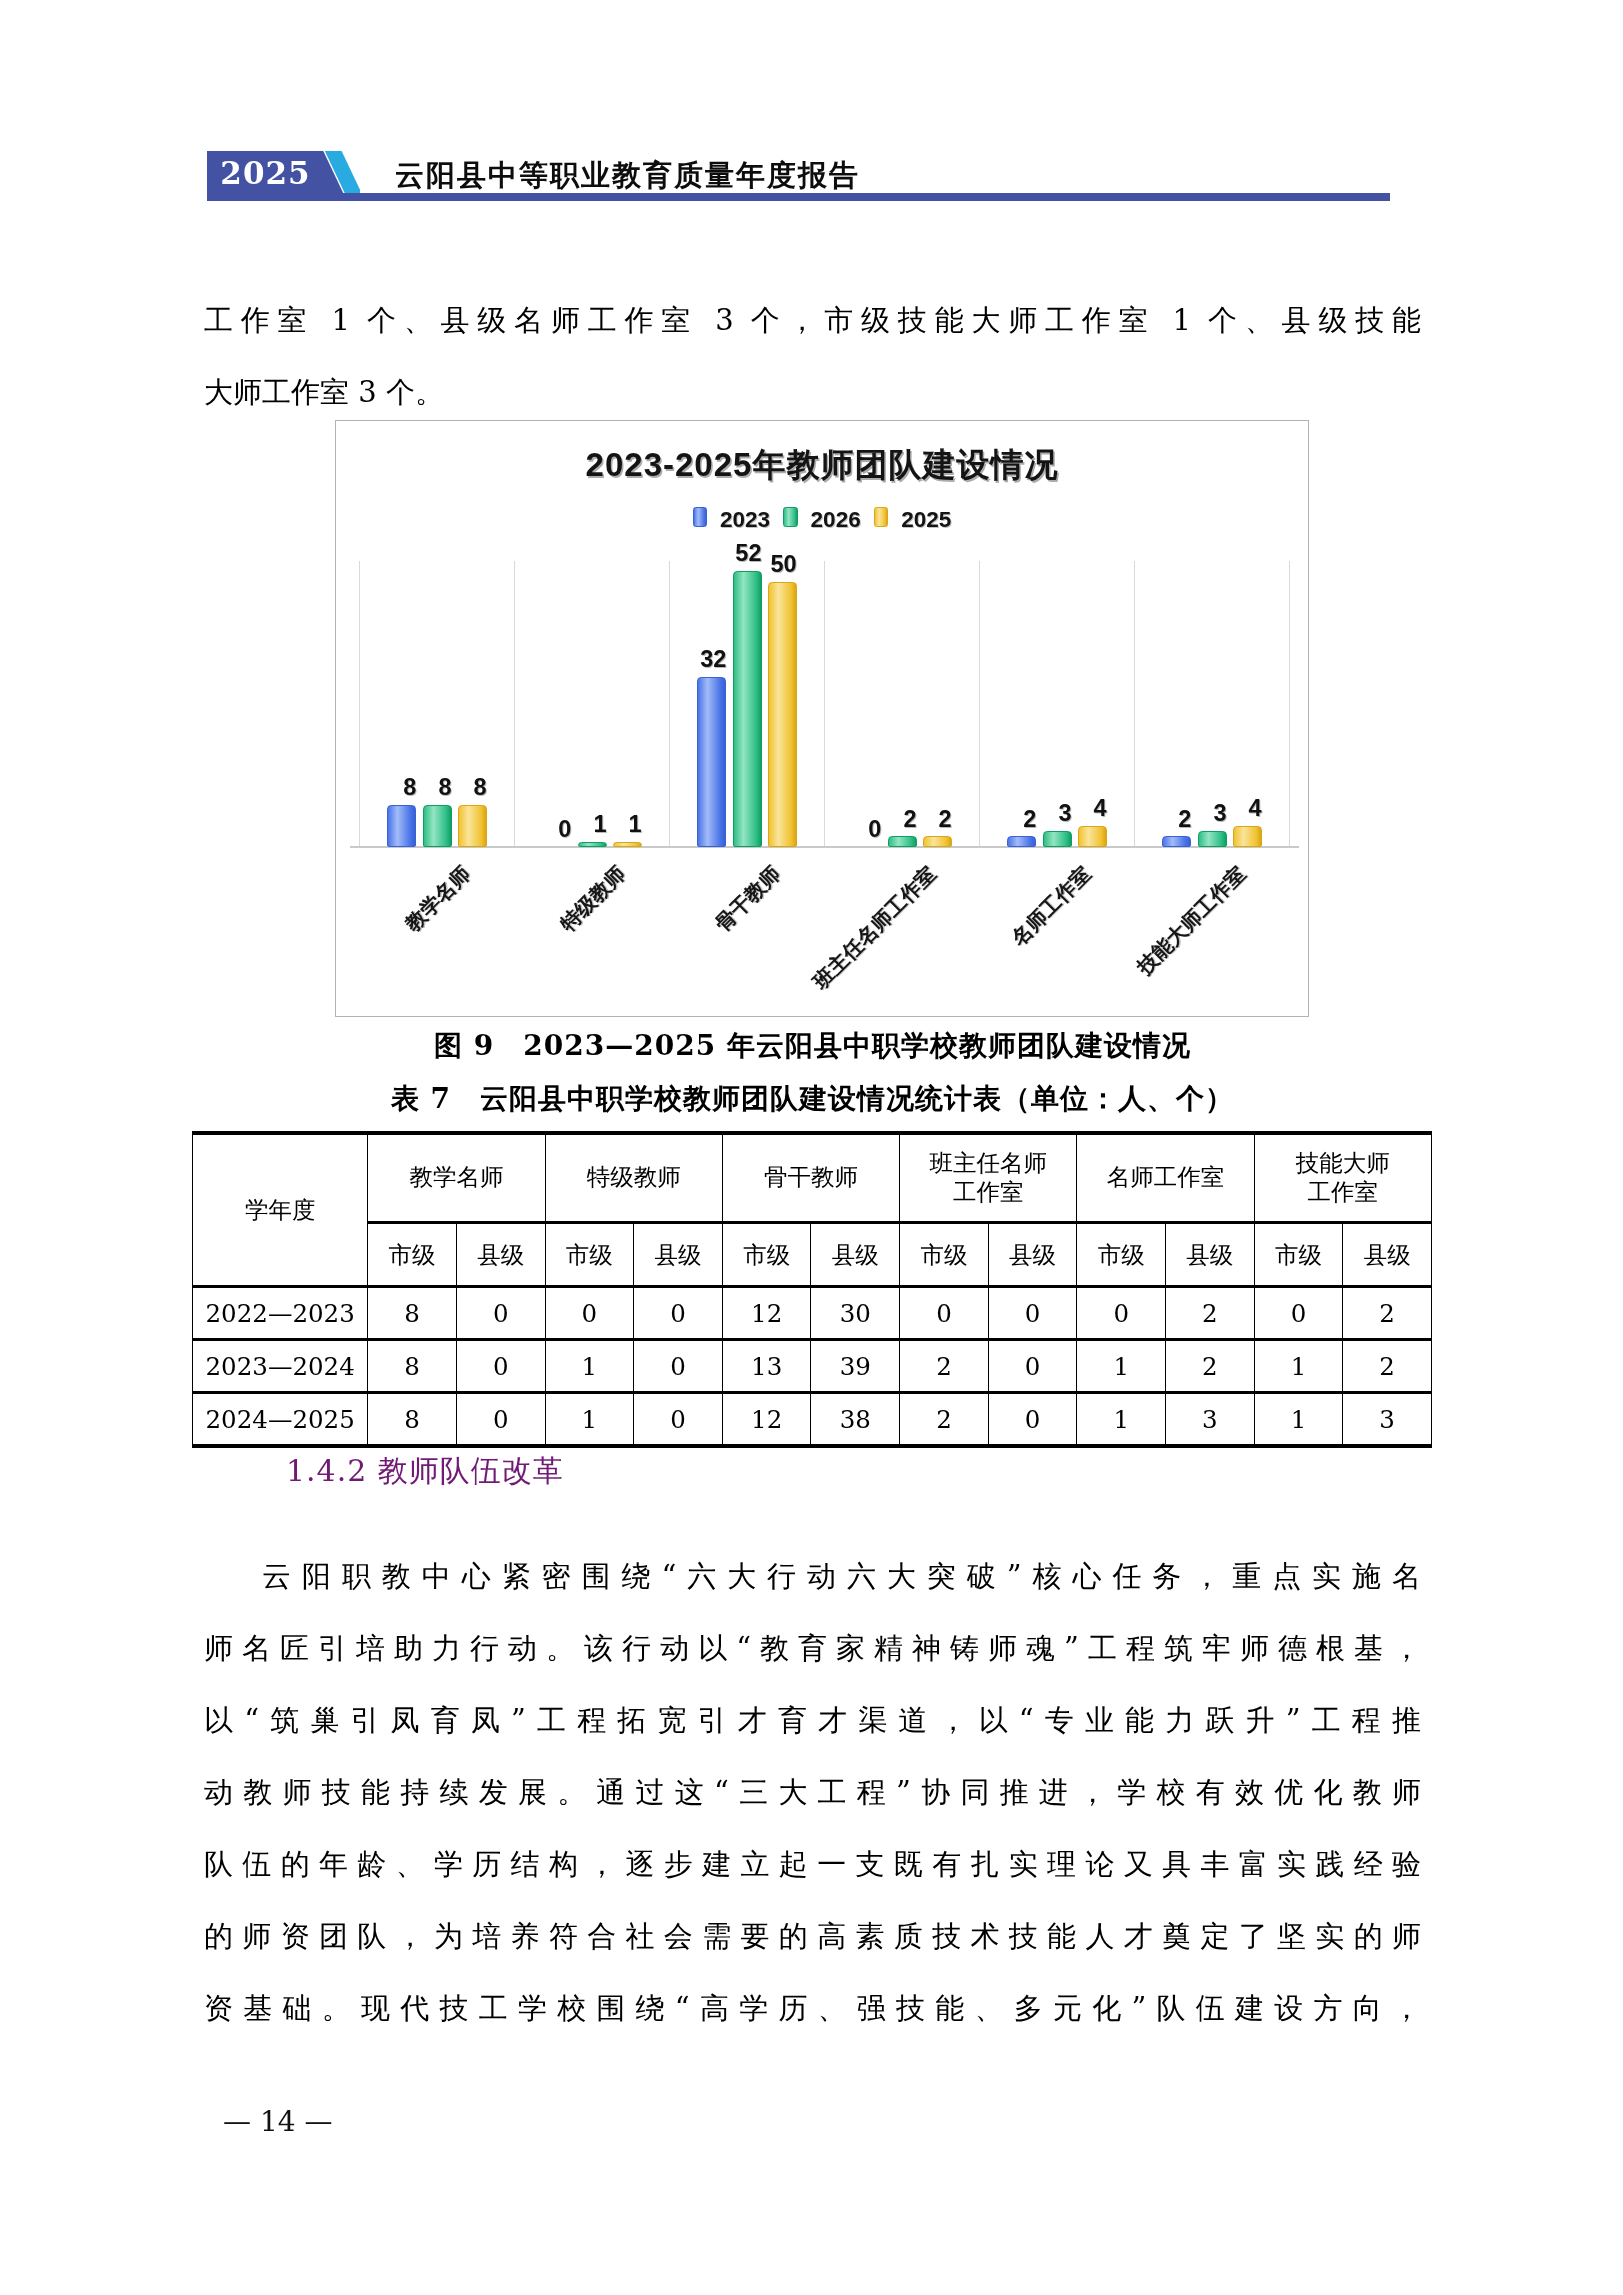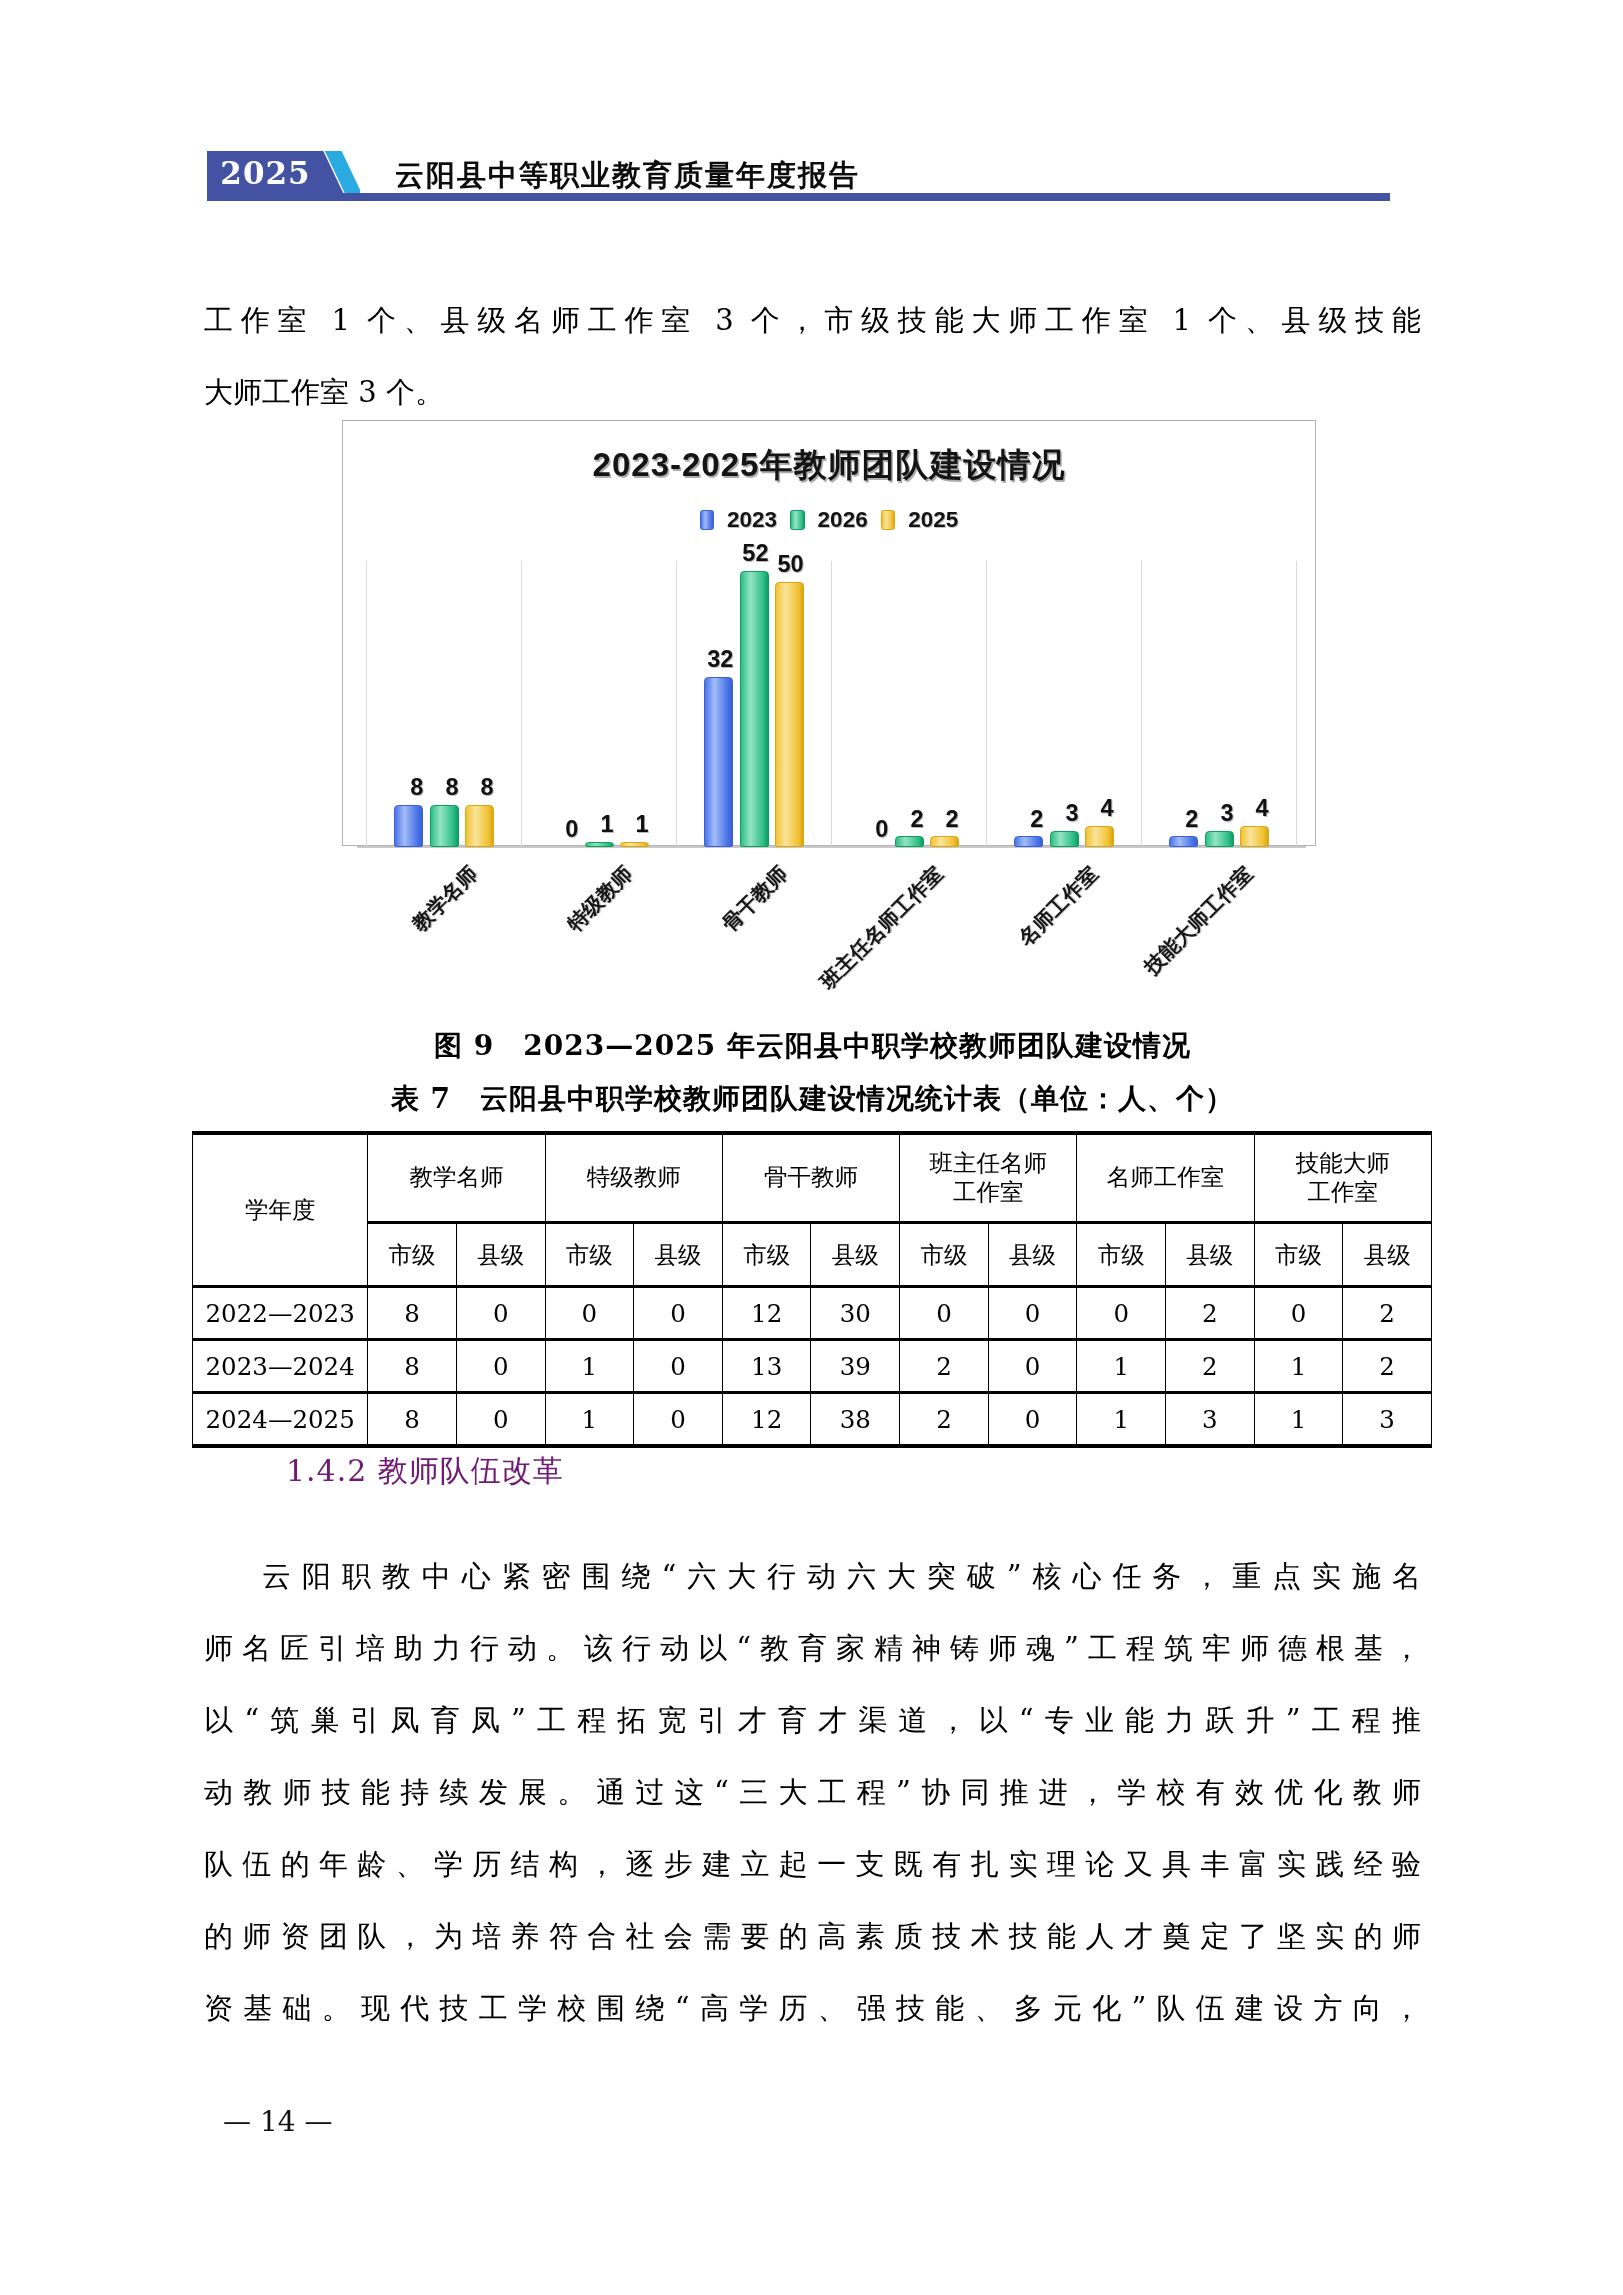--- a/index.html
+++ b/index.html
@@ -28,28 +28,28 @@
     font-size:29px;line-height:72px;color:#000;}
   .line{text-align:justify;text-align-last:justify;}
   .line--plain{text-align:left;text-align-last:left;}
   .line--indent{padding-left:58px;}
   .para-top{top:284px;}
   .para-body{top:1540px;}
   .sec-heading{position:absolute;left:286px;top:1451px;
     font-family:"DejaVu Serif","Liberation Serif",serif;
     font-size:30px;color:#701a75;letter-spacing:1px;}
   
-  .chart-box{position:absolute;left:342px;top:420px;width:974px;height:426px;
+  .chart-box{position:absolute;left:335px;top:420px;width:974px;height:597px;
     background:#fff;border:1px solid #b3b3b3;box-sizing:border-box;padding-left:32px;}
   .chart-title{position:absolute;left:0;top:21.5px;width:100%;text-align:center;
     font-size:33px;font-weight:900;color:#141414;letter-spacing:1px;
     text-shadow:1.5px 1.5px 0 rgba(70,70,70,.45);}
   .chart-legend{position:absolute;left:0;top:86px;width:100%;
     display:flex;justify-content:center;align-items:center;gap:13.3px;}
-  .legend-item{display:flex;align-items:center;gap:13px;}
+  .legend-item{display:flex;gap:13px;}
   .legend-swatch{width:12.3px;height:18.4px;border-radius:2.6px;border:1px solid #000;}
   .legend-label{font-size:22.5px;font-weight:800;color:#141414;
     text-shadow:1px 1px 0 rgba(80,80,80,.35);}
   .plot{position:absolute;left:23px;top:140px;width:930px;height:286px;}
   .vline{position:absolute;top:0;width:1px;height:286px;background:#d9d9d9;}
   .baseline{position:absolute;left:-9.2px;top:285px;width:949px;height:1.5px;background:#c9c9c9;}
   .bar-group{position:absolute;top:0;height:286px;display:flex;
     align-items:flex-end;justify-content:center;gap:5.1px;}
   .bar-wrap{display:flex;flex-direction:column;align-items:flex-end;justify-content:flex-end;width:30px;}
   .bar-value{font-size:23.5px;font-weight:800;color:#111;line-height:1;

